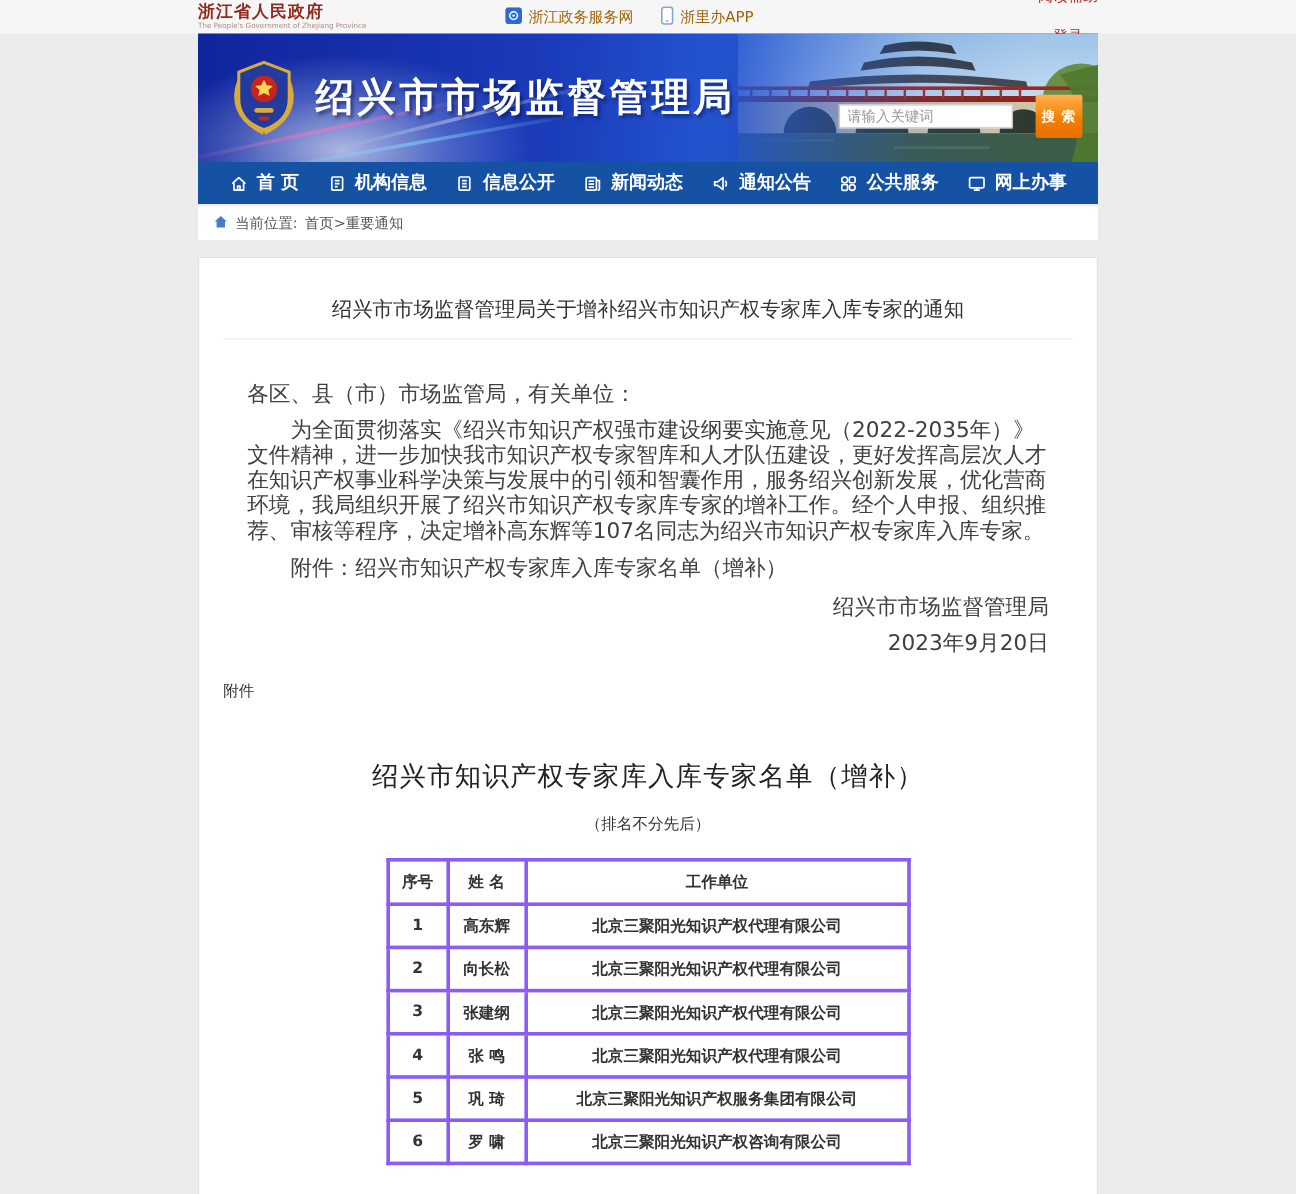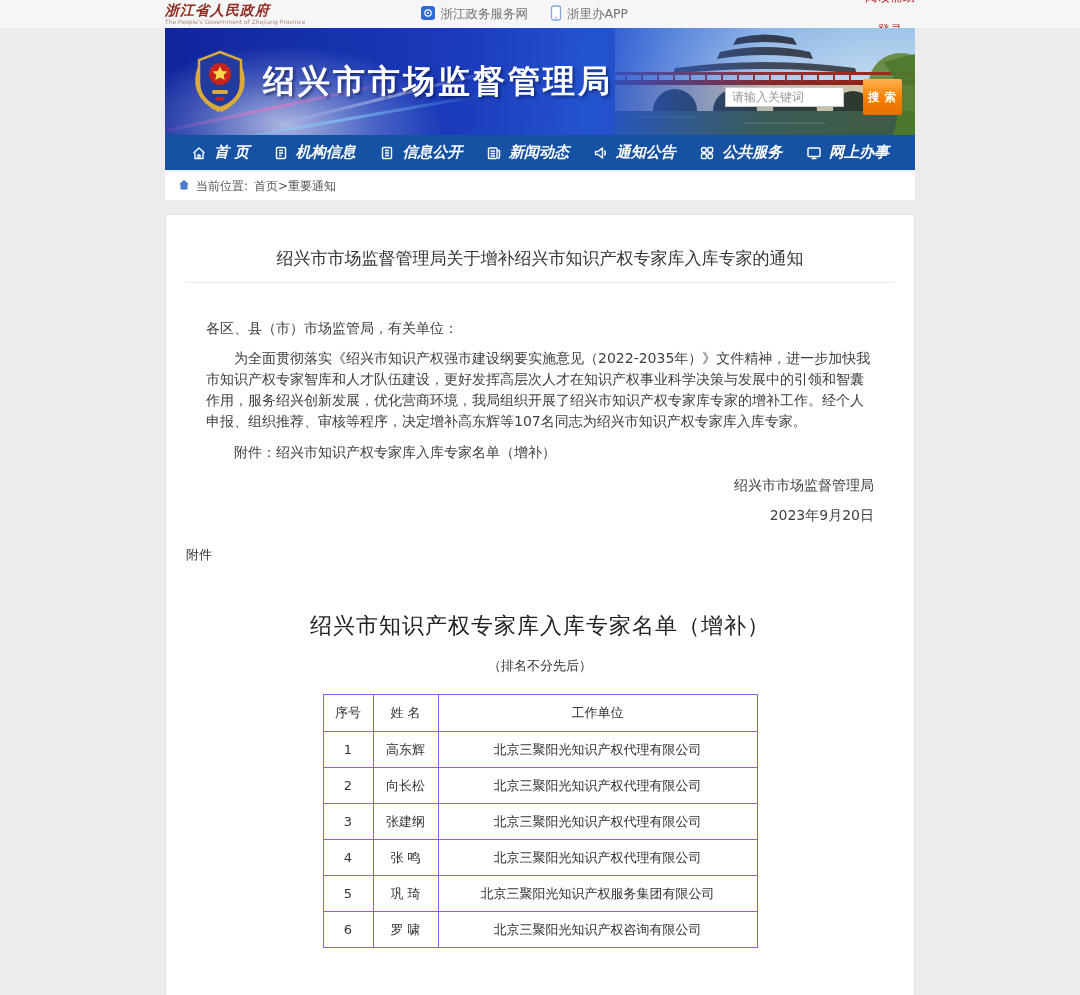--- a/index.html
+++ b/index.html
@@ -3,23 +3,23 @@
 <meta charset="utf-8">
 <style>
   * { margin:0; padding:0; box-sizing:border-box; }
   html,body { width:1080px; height:995px; overflow:hidden; }
   body { background:#ececec; font-family:"DejaVu Sans","Liberation Sans",sans-serif; }
 
   
   .topbar { width:100%; height:28px; background:#f6f6f6; }
   .topbar-inner { width:750px; height:28px; margin:0 auto; display:flex; align-items:center; }
   .gov-logo { display:flex; flex-direction:column; justify-content:center; cursor:pointer; }
-  .gov-name { font-family:"DejaVu Serif","Liberation Serif",serif; font-weight:bold; font-size:14px; color:#8f2a1f; letter-spacing:1px; line-height:15px;font-style:italic; }
+  .gov-name { font-family:"DejaVu Serif","Liberation Serif",serif; font-weight:bold; font-size:14px; color:#8f2a1f; letter-spacing:1px; line-height:15px; }
   .gov-sub { font-size:6px; color:#b08a80; letter-spacing:0; line-height:7px; white-space:nowrap; }
-  .top-link { display:flex; align-items:center; gap:5px; font-size:12.5px; color:#737373; cursor:pointer;justify-content:center; }
+  .top-link { display:flex; align-items:center; gap:5px; font-size:12.5px; color:#a16207; cursor:pointer;justify-content:center; }
   .top-link.svc { margin-left:116px; }
   .top-link.app { margin-left:22px; }
   .topbar-right { margin-left:auto; display:flex; align-items:center; gap:16px; font-size:12.5px; color:#b91c1c;flex-direction:column; }
   .topbar-right span { cursor:pointer; }
 
   
   .banner { width:750px; height:107px; margin:0 auto; position:relative; overflow:hidden; background:#1c3fb0; }
   .banner-photo { position:absolute; right:0; top:0; width:300px; height:107px; }
   .banner-overlay { position:absolute; inset:0;
     background:linear-gradient(94deg,#10259c 0%, #1b3cbb 40%, #2453cf 56%, rgba(38,88,210,0.55) 68%, rgba(38,88,210,0.12) 80%, rgba(38,88,210,0) 92%); }
@@ -27,55 +27,55 @@
     background:radial-gradient(ellipse at center, rgba(255,255,255,0.65) 0%, rgba(220,235,255,0.25) 40%, rgba(255,255,255,0) 70%); }
   .streak { position:absolute; height:3px; border-radius:3px; opacity:.55; }
   .streak.s1 { width:260px; left:-20px; bottom:26px; transform:rotate(-12deg); background:linear-gradient(90deg,transparent,#ff6ec0,transparent); }
   .streak.s2 { width:300px; left:30px; bottom:14px; transform:rotate(-10deg); background:linear-gradient(90deg,transparent,#7fd8ff,transparent); }
   .streak.s3 { width:220px; left:120px; bottom:38px; transform:rotate(-14deg); background:linear-gradient(90deg,transparent,rgba(255,255,255,.8),transparent); }
   .banner-emblem { position:absolute; left:26px; top:20px; width:58px; height:66px; cursor:pointer; }
   .banner-title { position:absolute; left:98px; top:50%; transform:translateY(-50%);
     font-size:32px; font-weight:bold; color:#fff; letter-spacing:3px; white-space:nowrap;
     text-shadow:2px 2px 3px rgba(0,10,60,.5); }
   .search-box { position:absolute; right:13px; top:51px; display:flex; align-items:center; }
-  .search-box input { width:119px; height:20px; border:1px solid #c9c9c9; background:#fff; font-size:12px; padding:0 6px; color:#333; outline:none; }
+  .search-box input { width:145px; height:20px; border:1px solid #c9c9c9; background:#fff; font-size:12px; padding:0 6px; color:#333; outline:none; }
   .search-box input::placeholder { color:#999; }
   .search-btn { width:39px; height:36px; margin-left:19px; border:none; cursor:pointer; color:#fff; font-size:11.5px; font-weight:bold;
     background:linear-gradient(180deg,#ffb14d 0%, #f57f00 55%, #e96f00 100%); border-radius:2px; letter-spacing:1px; }
 
   
-  .nav { width:750px; height:35px; margin:0 auto; background:#1552a3; display:flex; align-items:center; justify-content:space-between; padding:11px 26px;font-style:italic; }
+  .nav { width:750px; height:35px; margin:0 auto; background:#1552a3; display:flex; align-items:center; justify-content:space-between; padding:11px 26px; }
   .nav-item { display:flex; align-items:center; gap:7px; color:#fff; font-size:15px; font-weight:bold; cursor:pointer; white-space:nowrap; }
   .nav-item svg { display:block; }
 
   
   .breadcrumb { width:750px; height:28px; margin:2px auto 14px; background:#fff; display:flex; align-items:center; gap:6px; padding:0 13px; font-size:12px; color:#555; }
   .crumb-path { cursor:pointer; }
 
   
   .content { width:750px; margin:0 auto; background:#fff; border:1px solid #e2e2e2; padding:32px 0 60px; }
   .article-title { text-align:center; font-size:17px; font-weight:normal; color:#333; padding:0 40px; line-height:22px; }
   .title-divider { height:1px; background:#ededed; margin:13px 20px 0; }
   .article-meta { text-align:center; font-size:12px; color:#999; margin-top:15px; }
   .article-meta .m { margin:0 8px 0 0; }
   .article-meta .m2 { margin:0 6px 0 10px; }
   .fz { color:#999; cursor:pointer; margin:0 2px; }
-  .article-body { padding:0 40px; margin-top:35px; font-size:14px; color:#404040; line-height:21px; }
+  .article-body { padding:0 40px; margin-top:35px; font-size:18px; color:#404040; line-height:21px; }
   .p-body { text-indent:2em; margin-top:9px; }
   .p-attach { text-indent:2em; margin-top:10px; }
   .p-sign { text-align:right; margin-top:12px; }
   .p-date { text-align:right; margin-top:9px; }
   .appendix-label { padding:0 20px; margin-top:20px; font-size:13px; color:#333; }
   .appendix-title { text-align:center; margin-top:47px; font-size:22px; color:#222; letter-spacing:1px; }
   .appendix-note { text-align:center; margin-top:16px; font-size:13px; color:#333; }
 
   
   table.experts { margin:19px auto 0; border-collapse:collapse; table-layout:fixed; }
-  table.experts th, table.experts td { border:1px solid #8b5cf6; text-align:center; vertical-align:middle;
-    font-size:13px; color:#333; font-weight:normal; height:36px; padding:0 4px; }
+  table.experts th, table.experts td { border:3px solid #8b5cf6; text-align:center; vertical-align:middle;
+    font-size:13px; color:#333; font-weight:bold; height:36px; padding:0 4px; }
   table.experts thead th { height:37px; }
   col.c-idx { width:50px; } col.c-name { width:65px; } col.c-org { width:319px; }
 </style>
 </head>
 <body>
 
 <div class="topbar">
   <div class="topbar-inner">
     <div class="gov-logo">
       <span class="gov-name">浙江省人民政府</span>

